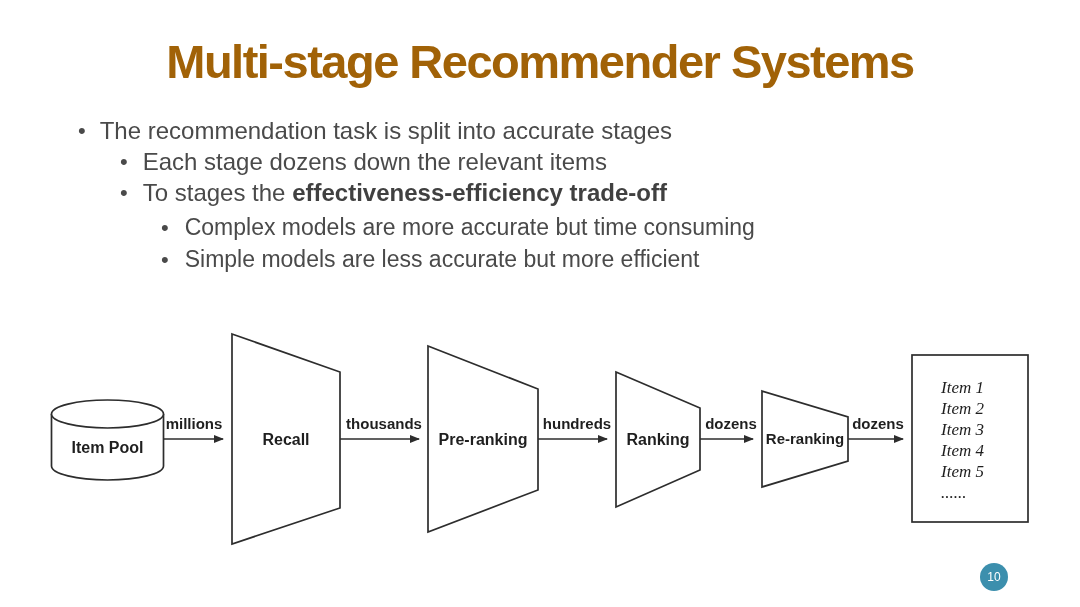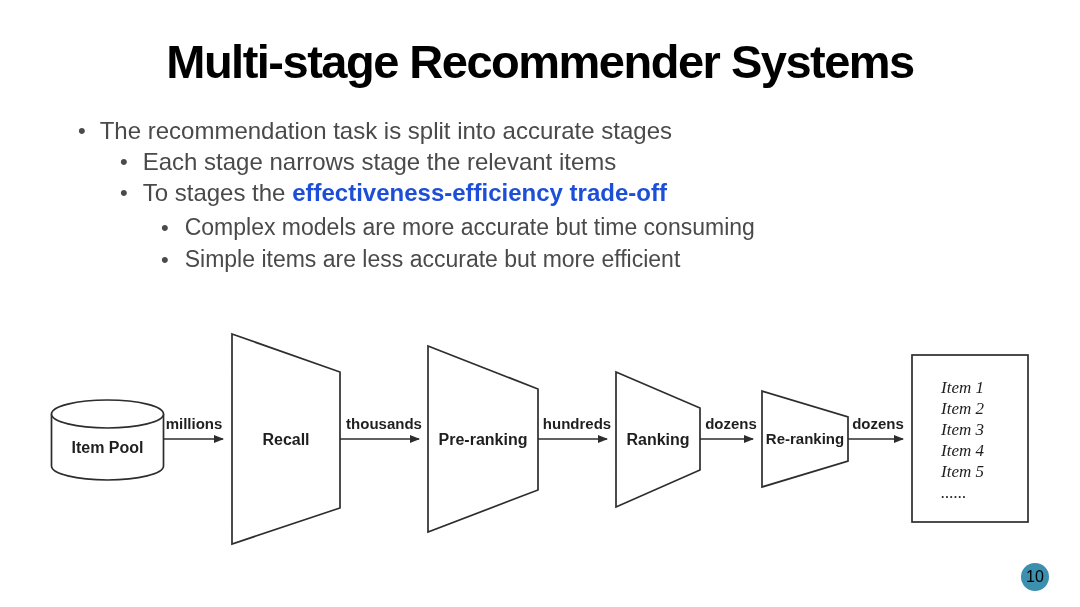--- a/index.html
+++ b/index.html
@@ -13,21 +13,21 @@
   }
   .title {
     position: absolute;
     top: 34px;
     left: 0;
     width: 1080px;
     text-align: center;
     font-size: 47px;
     font-weight: 800;
     letter-spacing: -1.5px;
-    color: #000000;
+    color: #a16207;
     white-space: nowrap;
   }
   .bullet-row {
     position: absolute;
     display: flex;
     align-items: flex-start;
     white-space: nowrap;
     color: #4a4a4a;
     font-size: 24px;
     line-height: 27px;
@@ -38,21 +38,21 @@
     line-height: 27px;
   }
   .b-l1 { left: 78px;  top: 117px; }
   .b-l2a { left: 120px; top: 148px; }
   .b-l2b { left: 120px; top: 179px; }
   .b-l3a { left: 161px; top: 214px; font-size: 23px; }
   .b-l3b { left: 161px; top: 246px; font-size: 23px; }
   .b-l1 .dot { margin-right: 14px; }
   .b-l2a .dot, .b-l2b .dot { margin-right: 15px; }
   .b-l3a .dot, .b-l3b .dot { margin-right: 16px; }
-  .bold-phrase { font-weight: 700; color: #1d4ed8; }
+  .bold-phrase { font-weight: 700; color: #404040; }
   .diagram-svg {
     position: absolute;
     left: 0;
     top: 320px;
     width: 1080px;
     height: 260px;
   }
   .shape { fill: #ffffff; stroke: #2d2d2d; stroke-width: 1.7px; }
   .flow-line { stroke: #2d2d2d; stroke-width: 1.7px; fill: none; }
   .node-label {
@@ -66,63 +66,63 @@
     font-size: 15px; font-weight: 700; fill: #1f1f1f;
     text-anchor: middle;
   }
   .item-line {
     font-family: "Liberation Serif", serif;
     font-style: italic;
     font-size: 17px; fill: #1f1f1f;
   }
   .page-badge {
     position: absolute;
-    left: 1021px;
+    left: 980px;
     top: 563px;
     width: 28px;
     height: 28px;
     border-radius: 50%;
     background: #3c8fad;
-    color: #000000;
-    font-size: 16px;
+    color: #ffffff;
+    font-size: 12px;
     display: flex;
     align-items: center;
     justify-content: center;
   }
 </style>
 </head>
 <body>
 
 <div class="slide">
 
   <div class="title">Multi-stage Recommender Systems</div>
 
   <div class="bullet-row b-l1">
     <span class="dot">•</span>
     <span>The recommendation task is split into accurate stages</span>
   </div>
 
   <div class="bullet-row b-l2a">
     <span class="dot">•</span>
-    <span>Each stage narrows stage the relevant items</span>
+    <span>Each stage dozens down the relevant items</span>
   </div>
 
   <div class="bullet-row b-l2b">
     <span class="dot">•</span>
     <span><span>To stages the </span><span class="bold-phrase">effectiveness-efficiency trade-off</span></span>
   </div>
 
   <div class="bullet-row b-l3a">
     <span class="dot">•</span>
     <span>Complex models are more accurate but time consuming</span>
   </div>
 
   <div class="bullet-row b-l3b">
     <span class="dot">•</span>
-    <span>Simple items are less accurate but more efficient</span>
+    <span>Simple models are less accurate but more efficient</span>
   </div>
 
   <svg class="diagram-svg" viewBox="0 320 1080 260" xmlns="http://www.w3.org/2000/svg">
     <defs>
       <marker id="arr" markerUnits="userSpaceOnUse" markerWidth="10" markerHeight="9" refX="9" refY="4" orient="auto">
         <path d="M0,0 L10,4 L0,8 Z" fill="#2d2d2d"></path>
       </marker>
     </defs>
 
     <g>

